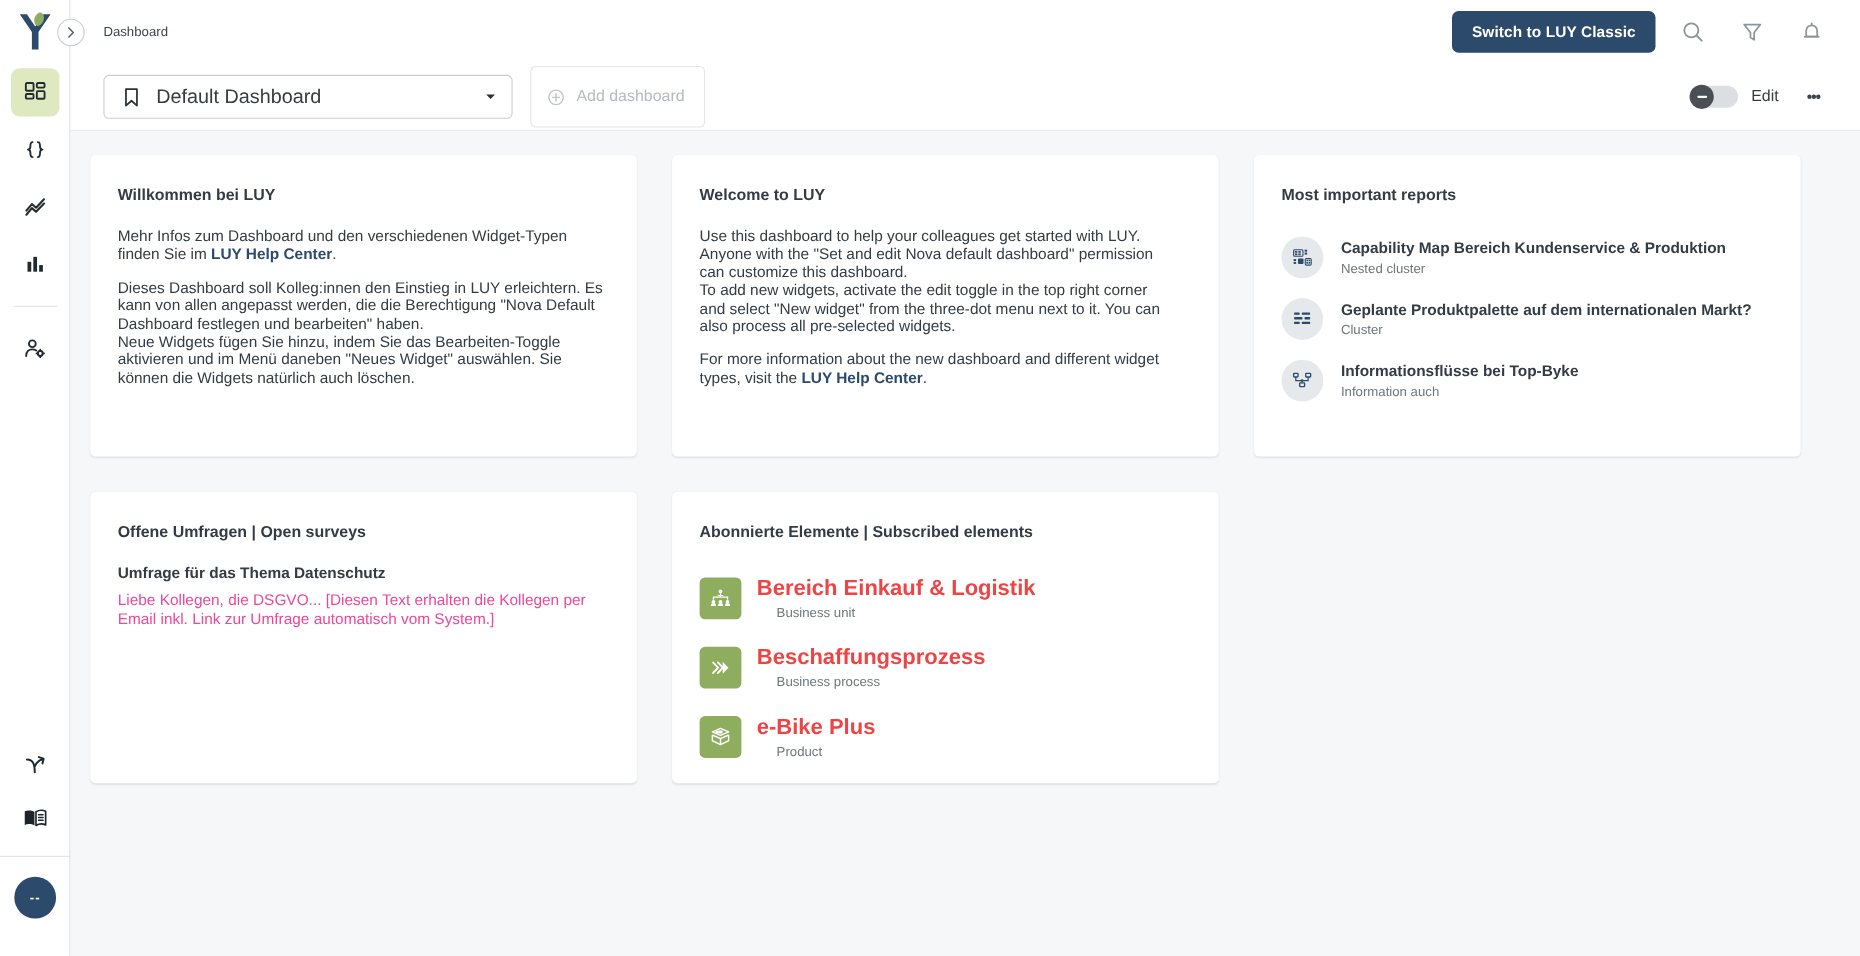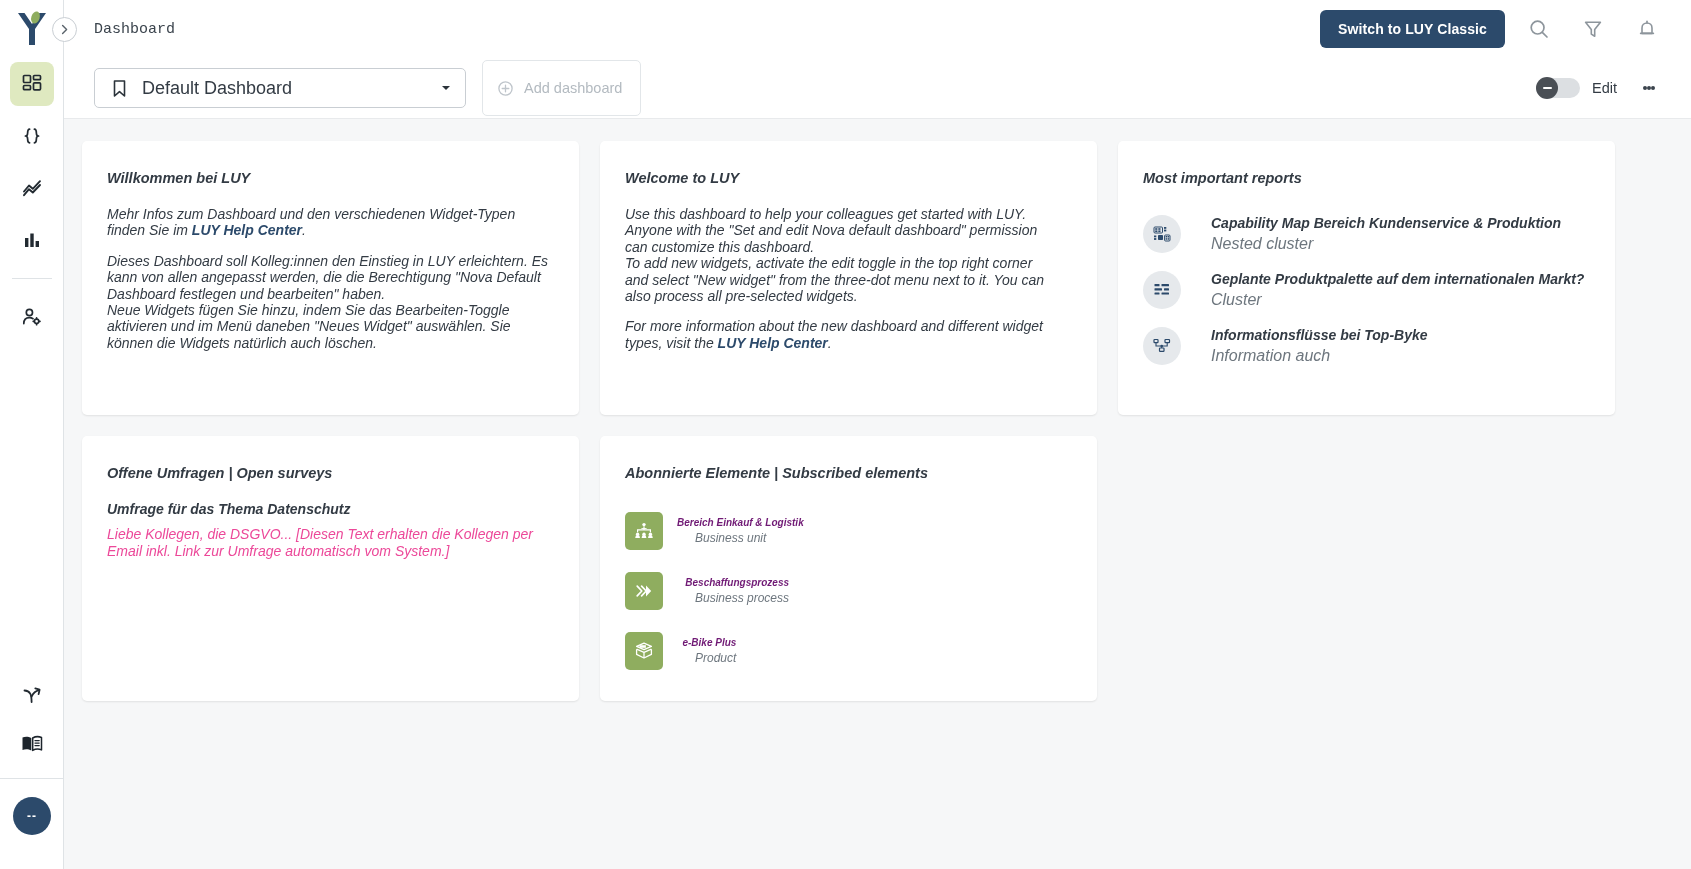--- a/index.html
+++ b/index.html
@@ -60,21 +60,21 @@
 
   
   .main { flex: 1 1 auto; display: flex; flex-direction: column; min-width: 0; }
 
   .topbar {
     height: 58px; flex: 0 0 58px;
     display: flex; align-items: center;
     padding: 0 24px 0 30px;
     background: #ffffff;
   }
-  .breadcrumb { font-size: 15px; color: #3b444d; font-family: Liberation Mono, monospace; }
+  .breadcrumb { font-size: 12px; color: #3b444d; }
   .topbar-spacer { flex: 1 1 auto; }
   .switch-btn {
     background: #2c4a6b; color: #ffffff;
     font-size: 14px; font-weight: bold;
     border: none; border-radius: 6px;
     padding: 11px 18px; cursor: pointer;
     letter-spacing: .1px;
   }
   .icon-btn {
     width: 40px; height: 40px; margin-left: 14px;
@@ -127,24 +127,23 @@
   .canvas {
     flex: 1 1 auto;
     background: #f6f7f8;
     border-top: 1px solid #e8eaec;
     padding: 22px 0 0 0;
     overflow: hidden;
   }
   .grid {
     display: grid;
     grid-template-columns: 497px 497px 497px;
-    gap: 21px;
+    gap: 32px;
     padding: 0 18px 0 18px;
     align-content: start;
-    font-style: italic;
   }
   .card {
     background: #ffffff;
     border-radius: 5px;
     box-shadow: 0 1px 2px rgba(0,0,0,.09);
     padding: 22px 22px 22px 22px;
   }
   .card-h1 { height: 274px; }
   .card-h2 { height: 265px; }
   .card-title {
@@ -159,32 +158,32 @@
   
   .report-row {
     display: flex; align-items: center;
     padding: 9px 0 9px 3px; cursor: pointer;
   }
   .report-icon {
     width: 38px; height: 38px; border-radius: 50%;
     background: #e6e9ec; flex: 0 0 38px;
     display: flex; align-items: center; justify-content: center;
   }
-  .report-text { margin-left: 30px; min-width: 0; }
+  .report-text { margin-left: 16px; min-width: 0; }
   .report-name { font-size: 14px; font-weight: bold; color: #333b44; line-height: 1.25; }
-  .report-type { font-size: 16px; color: #6d767e; margin-top: 2px; }
+  .report-type { font-size: 12px; color: #6d767e; margin-top: 2px; }
 
   .elem-row { display: flex; align-items: center; padding: 11px 0 11px 3px; cursor: pointer; }
   .elem-icon {
     width: 38px; height: 38px; border-radius: 5px;
     background: #8fad5f; flex: 0 0 38px;
     display: flex; align-items: center; justify-content: center;
   }
   .elem-text { margin-left: 14px; }
-  .elem-name { font-size: 10px; font-weight: bold; color: #701a75; line-height: 1.25; text-align: right; }
+  .elem-name { font-size: 20px; font-weight: bold; color: #ef4444; line-height: 1.25; text-align: right; }
   .elem-type { font-size: 12px; color: #6d767e; margin-top: 2px; margin-left: 18px; }
 
   .survey-title { font-size: 14px; font-weight: bold; color: #333b44; margin: 6px 0 9px 3px; }
   .survey-text { font-size: 14px; line-height: 1.2; color: #ec4899; margin-left: 3px; }
 
   svg { display: block; }
 </style>
 </head>
 <body>
 

